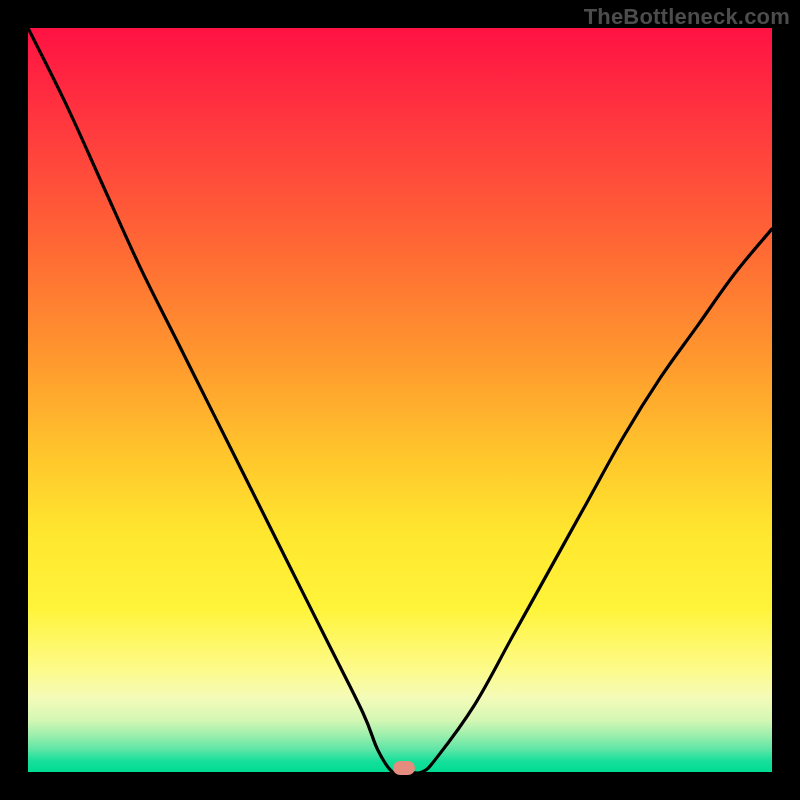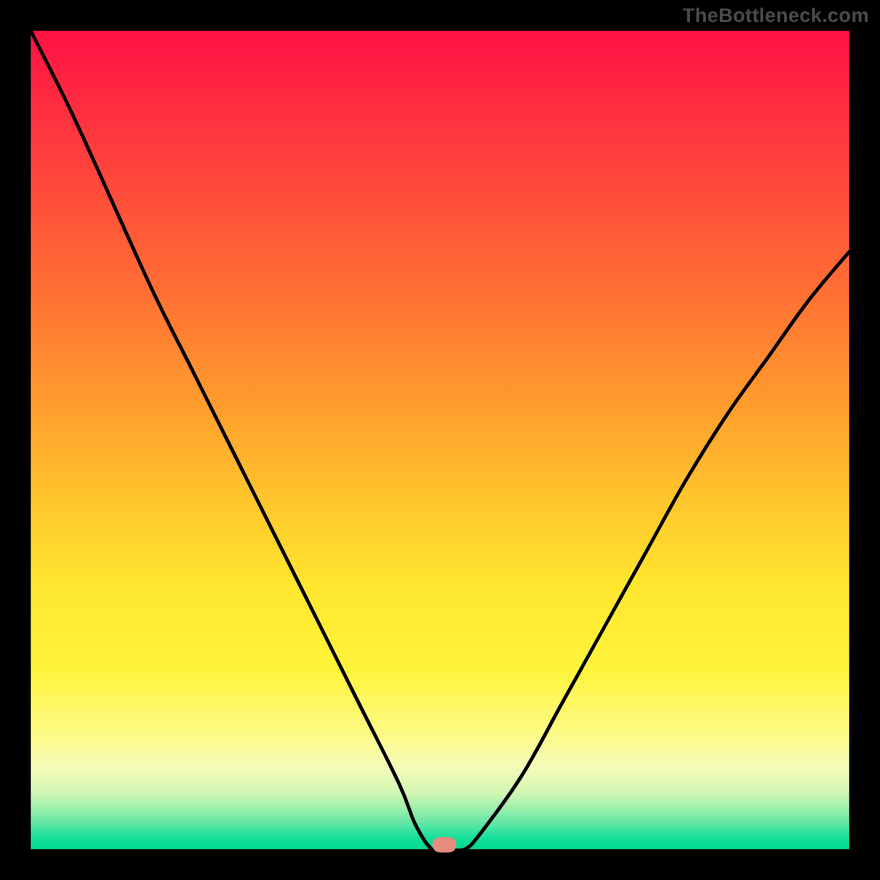--- a/index.html
+++ b/index.html
@@ -15,21 +15,21 @@
     position: relative;
     width: 800px;
     height: 800px;
     background: #000;
   }
   .watermark {
     position: absolute;
     top: 4px;
     right: 10px;
     color: #4c4c4c;
-    font-size: 18px;
+    font-size: 22px;
     font-weight: 600;
     letter-spacing: 0.2px;
     z-index: 5;
     user-select: none;
   }
   .plot-area {
     position: absolute;
     left: 28px;
     top: 28px;
     width: 744px;

